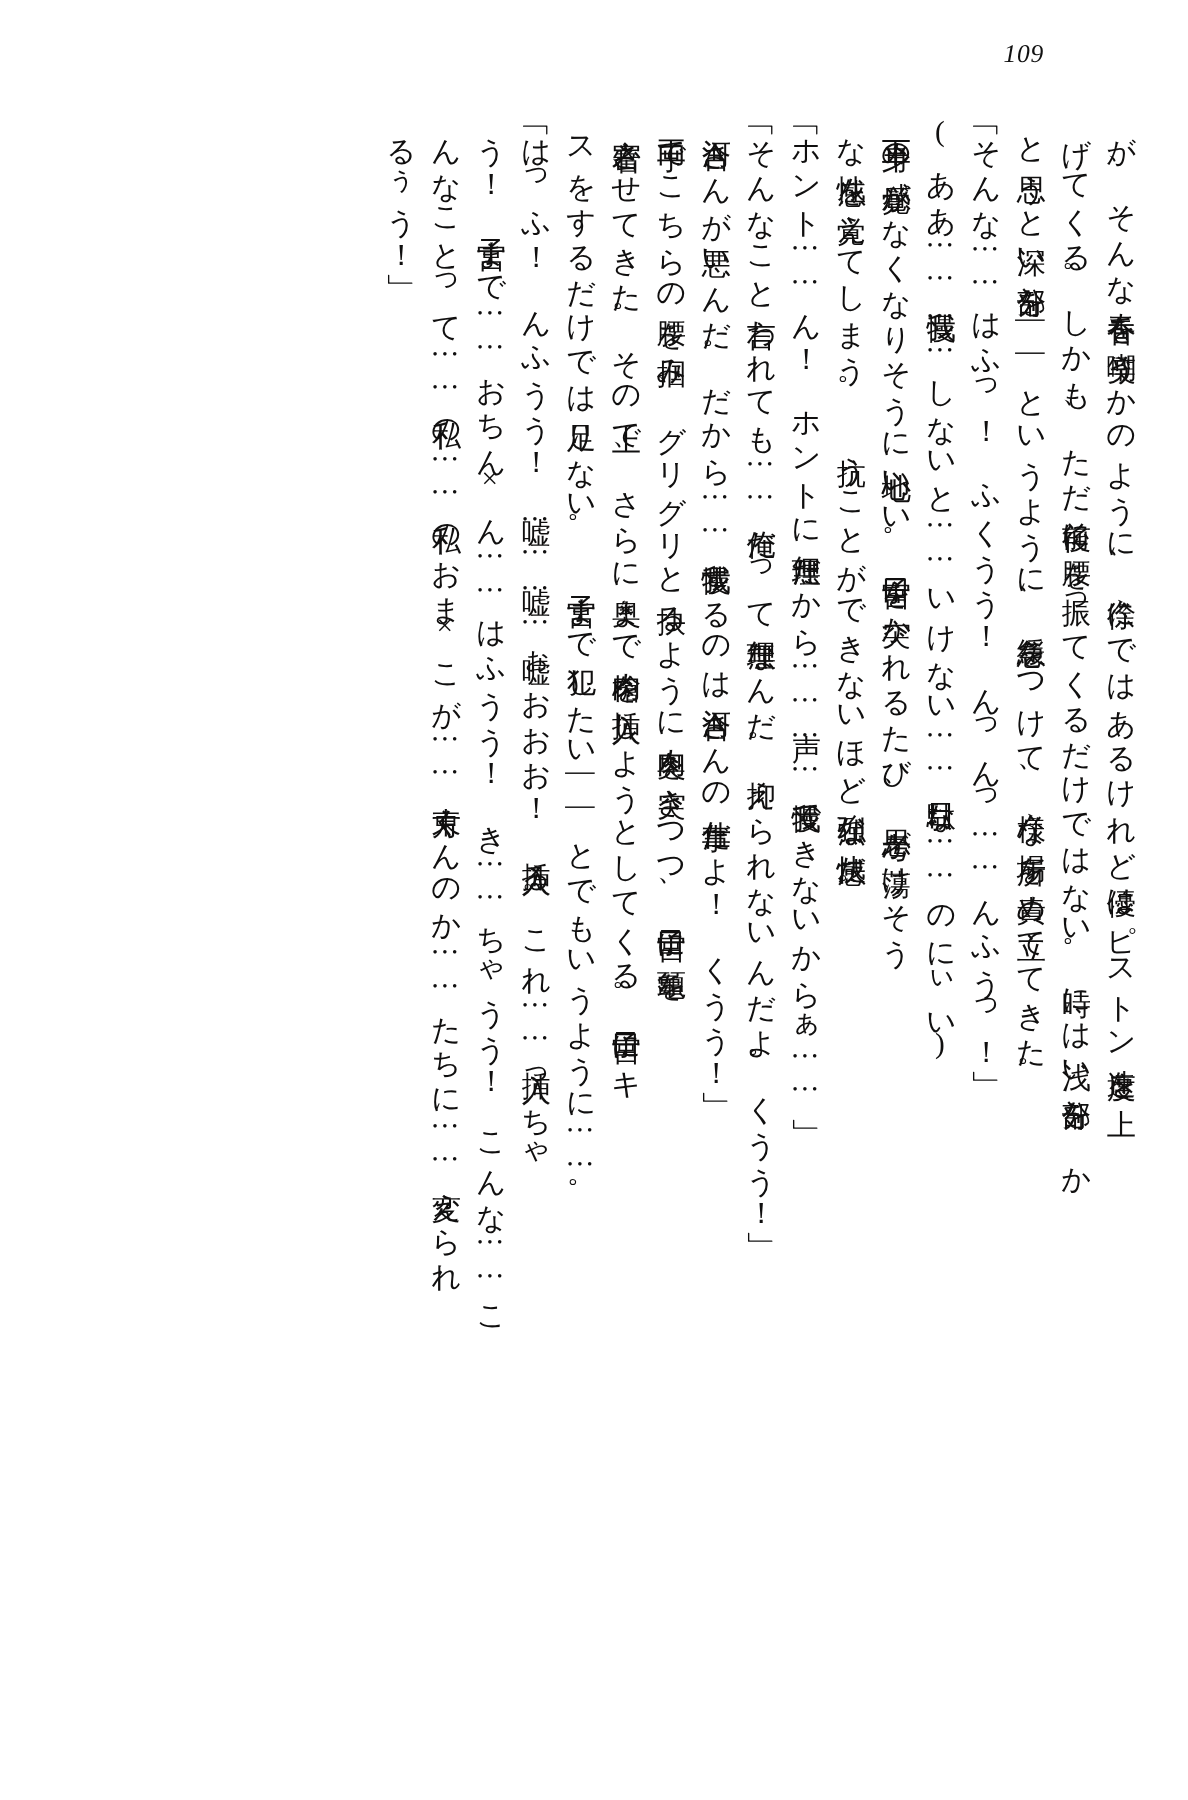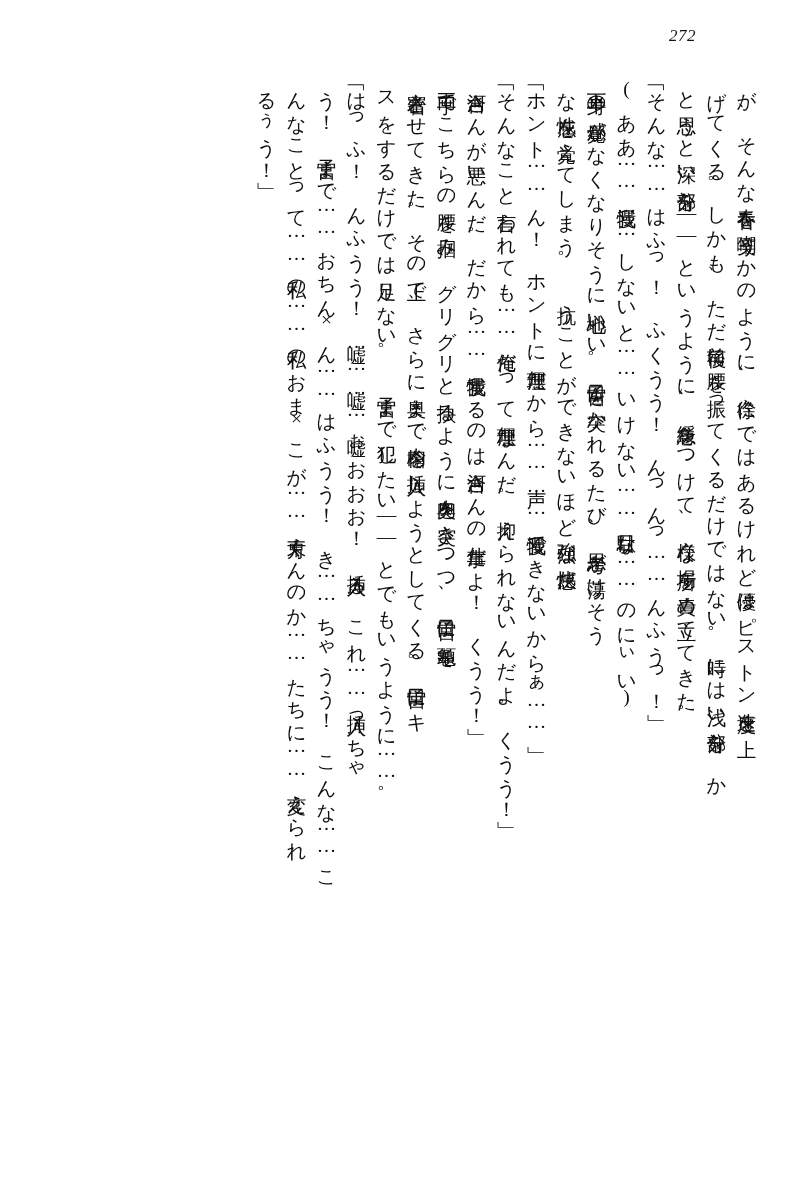--- a/index.html
+++ b/index.html
@@ -61,21 +61,21 @@
     font-family: "Liberation Serif", "DejaVu Serif", serif;
     color: #100f0f;
     overflow: visible;
   }
 </style>
 </head>
 <body>
 
 <div class="page">
 
-  <div class="page-number">272</div>
+  <div class="page-number">109</div>
 
   <div class="vtext">
     <div class="vline">が、そんな春香を嘲笑うかのように、徐々にではあるけれど優はピストン速度を上</div>
     <div class="vline">げてくる。しかも、ただ前後に腰を振ってくるだけではない。時には浅い部分を、か</div>
     <div class="vline">と思うと深い部分を――というように、緩急をつけて、様々な場所を責め立ててきた。</div>
     <div class="vline">「そんな……はふっ！　ふくうう！　んっんっ……んふうっ！」</div>
     <div class="vline">(ああ……我慢……しないと……いけない……駄目な……のにぃい)</div>
     <div class="vline">下半身の感覚がなくなりそうに心地いい。子宮口を突かれるたび、思考が蕩けそう</div>
     <div class="vline">な性感を覚えてしまう。　抗うことができないほど強烈な快感だ。</div>
     <div class="vline">「ホント……ん！　ホントに無理だから……声……我慢できないからぁ……」</div>

